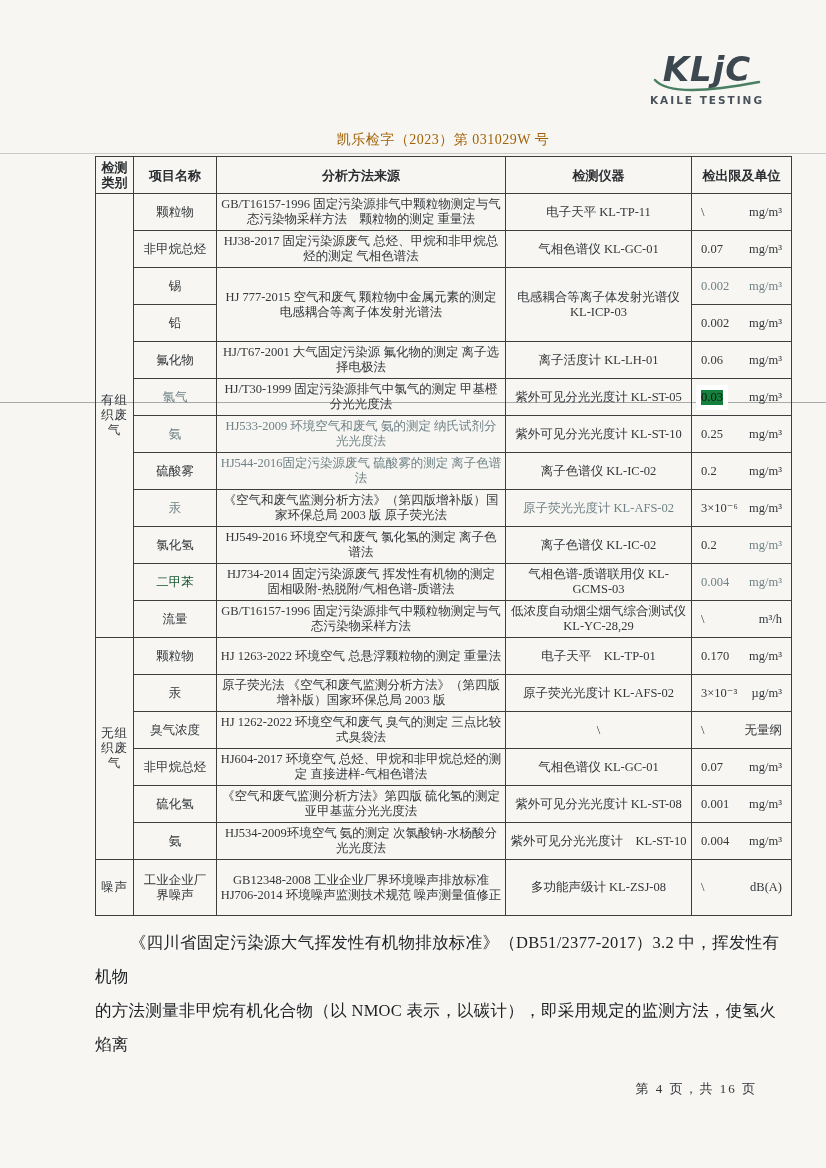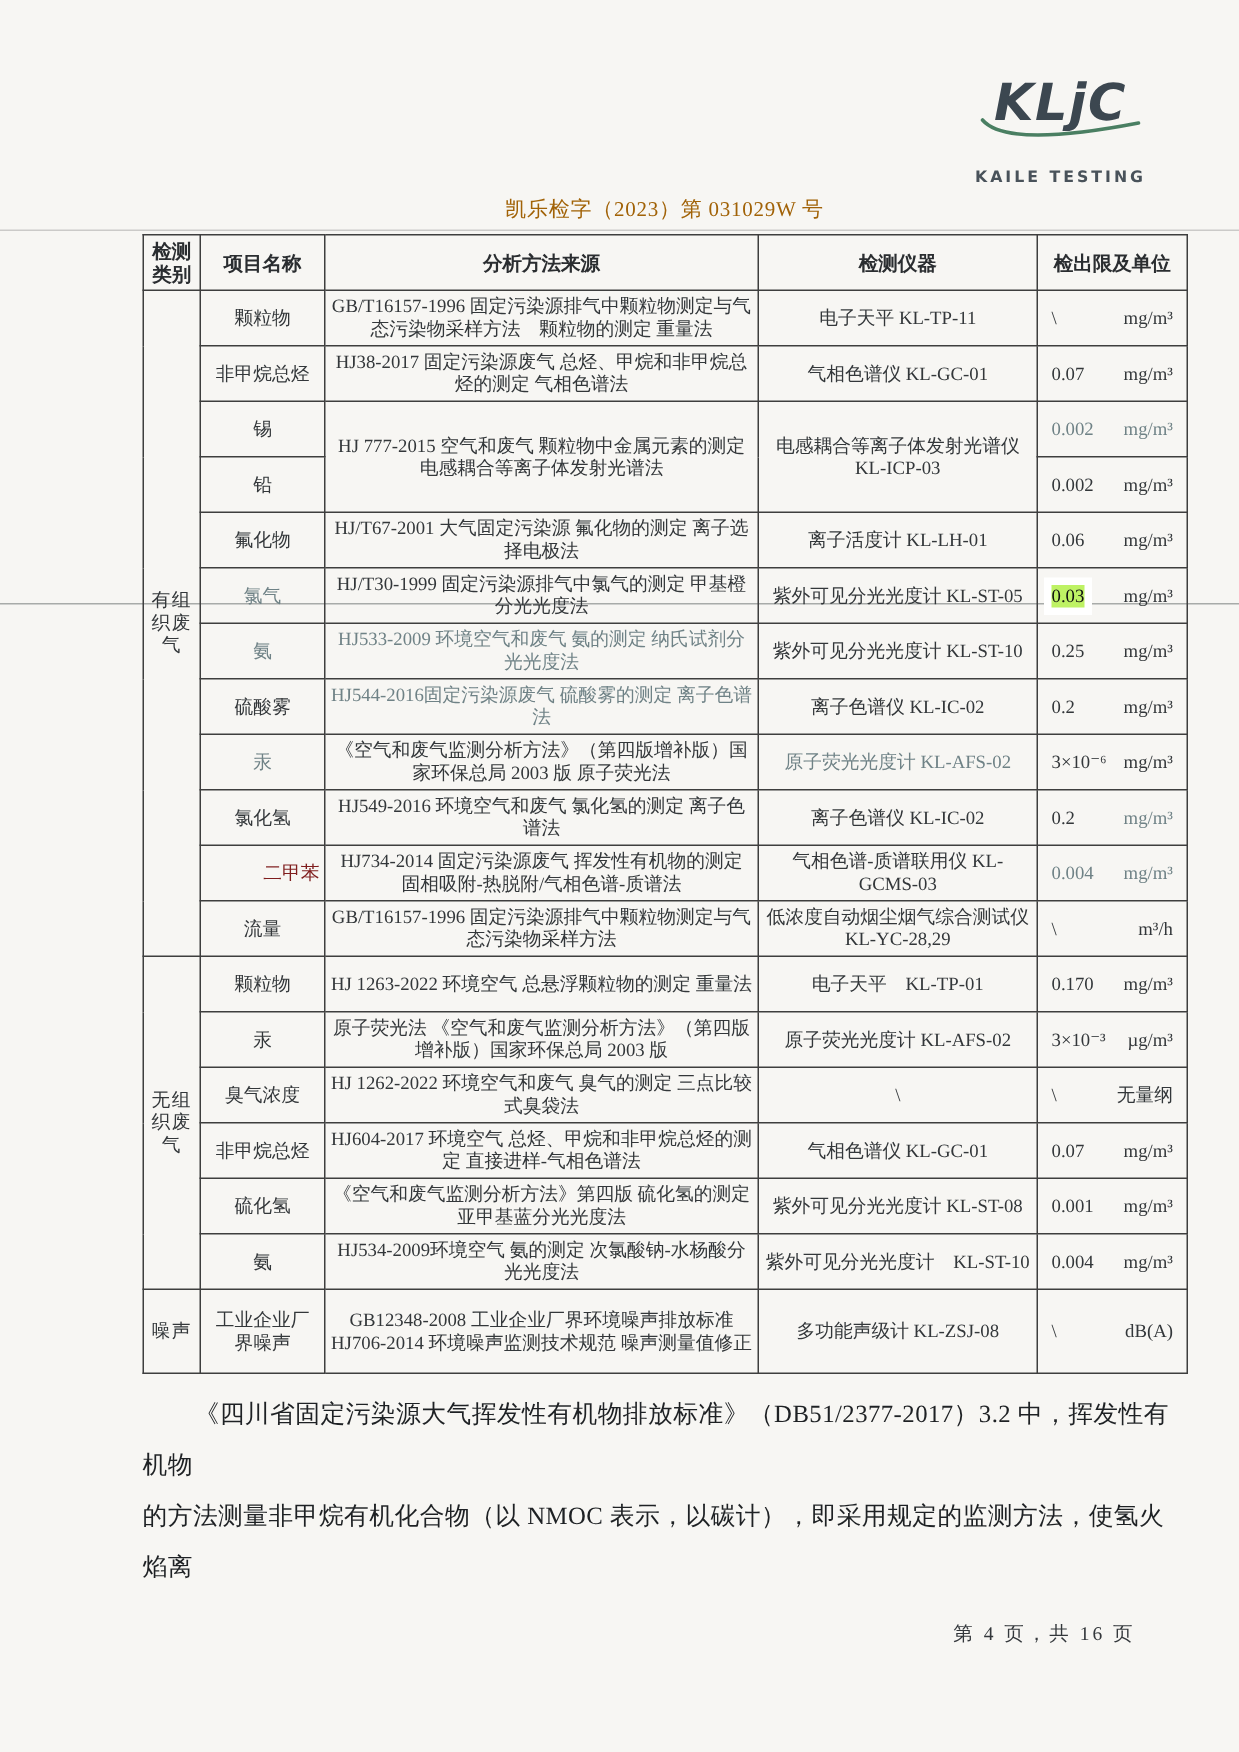--- a/index.html
+++ b/index.html
@@ -14,21 +14,21 @@
   
   .logo { position:absolute; top:52px; right:44px; width:150px; text-align:center; }
   .logo-mark {
     font-family:"DejaVu Sans","Liberation Sans",sans-serif;
     font-weight:bold; font-style:italic;
     font-size:34px; letter-spacing:1px; color:#3c4750;
     line-height:34px;
   }
   .logo-swoosh { display:block; margin:-8px auto 0 auto; }
   .logo-cn { font-family:"DejaVu Sans",sans-serif; font-weight:bold; font-size:19px; color:#38424a; letter-spacing:3px; margin-top:2px; }
-  .logo-en { font-family:"DejaVu Sans",sans-serif; font-weight:bold; font-size:10.5px; color:#49525a; letter-spacing:2px; margin-top:20px; }
+  .logo-en { font-family:"DejaVu Sans",sans-serif; font-weight:bold; font-size:10.5px; color:#49525a; letter-spacing:2px; margin-top:2px; }
 
   
   .docnum {
     position:absolute; top:131px; left:95px; width:696px;
     text-align:center; font-size:14px; color:#a16207; letter-spacing:.5px;
   }
 
   .content { position:absolute; top:156px; left:95px; width:696px; }
   .table-title {
     text-align:center; font-weight:bold; font-size:15.5px; color:#222;
@@ -48,22 +48,22 @@
     text-align:center; vertical-align:middle;
     padding:3px 3px; color:#33373a;
   }
   th { font-weight:bold; font-size:13px; color:#2a2d30; height:34px; }
   td { height:37px; }
   .prewrap { white-space:pre-line; }
   .cat-cell { font-size:12.5px; letter-spacing:1px; }
   .limit-cell { padding:0; }
   .limit-wrap { display:flex; justify-content:space-between; align-items:center; padding:0 9px; }
   .fade  { color:#6f8286; }
-  .faint { color:#7f1d1d;text-align:right; }
-  .whiteout { background:#bef264; box-shadow:0 0 0 5px #fff; color:#111; }
+  .faint { color:#14532d; }
+  .whiteout { background:#15803d; box-shadow:0 0 0 5px #fff; color:#111; }
   .noise-row td { height:56px; }
 
   
   .remark { margin-top:10px; }
   .remark-label { font-weight:bold; font-size:17.5px; color:#1d1f21; margin:2px 0 6px 0; }
   .remark-line { font-size:16.5px; line-height:34px; color:#1e2124; letter-spacing:.3px; }
   .remark-line.indent { text-indent:2.1em; }
 
   
   .footer {

